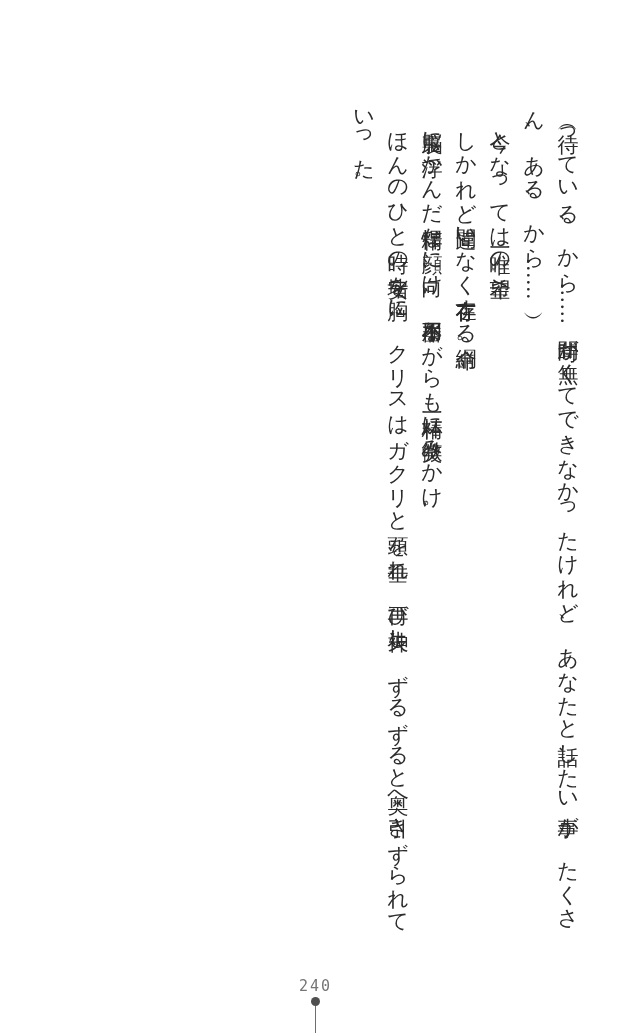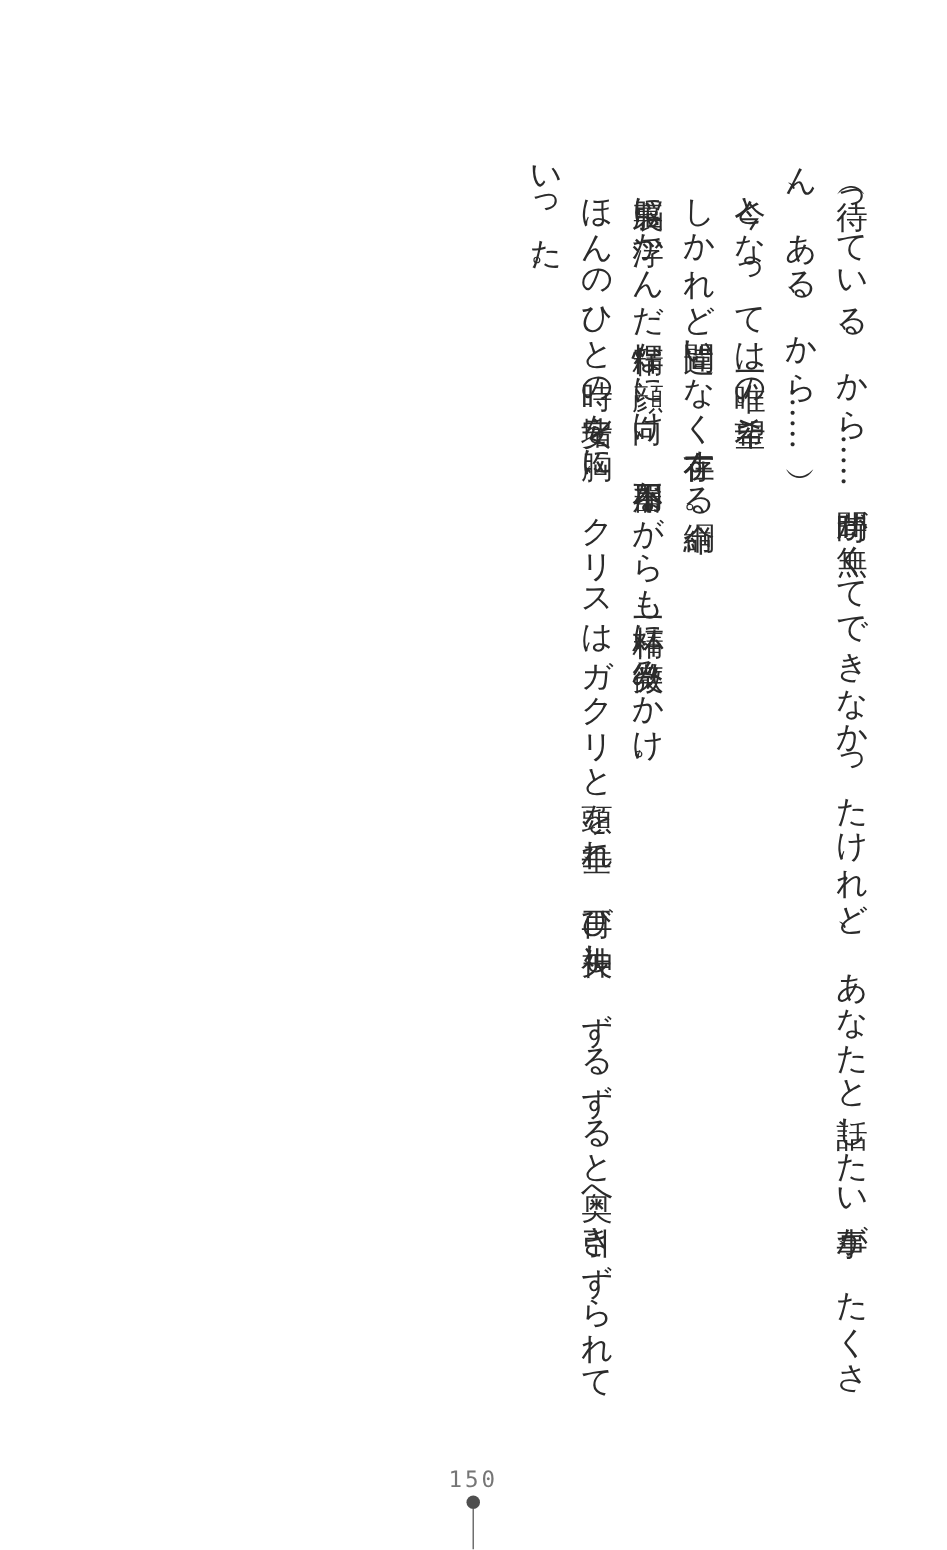--- a/index.html
+++ b/index.html
@@ -72,18 +72,18 @@
 
   <div class="text-block">
     <p>（待っている、から……時間が無くてできなかったけれど、あなたと話したい事が、たくさん、ある、から……）</p>
     <p>今となっては唯一の希望。</p>
     <p>しかれど間違いなく存在する命綱。</p>
     <p>脳裏に浮かんだ精悍な顔に向け、不器用ながらも精一杯に微笑みかけ。</p>
     <p>ほんのひと時の安堵を胸に、クリスはガクリと頭を垂れ、再び失神し、ずるずると奥へ引きずられていった。</p>
   </div>
 
   <div class="footer">
-    <div class="page-number">150</div>
+    <div class="page-number">240</div>
     <div class="ornament-circle"></div>
     <div class="ornament-line"></div>
   </div>
 
 </div>
 
 </body></html>

